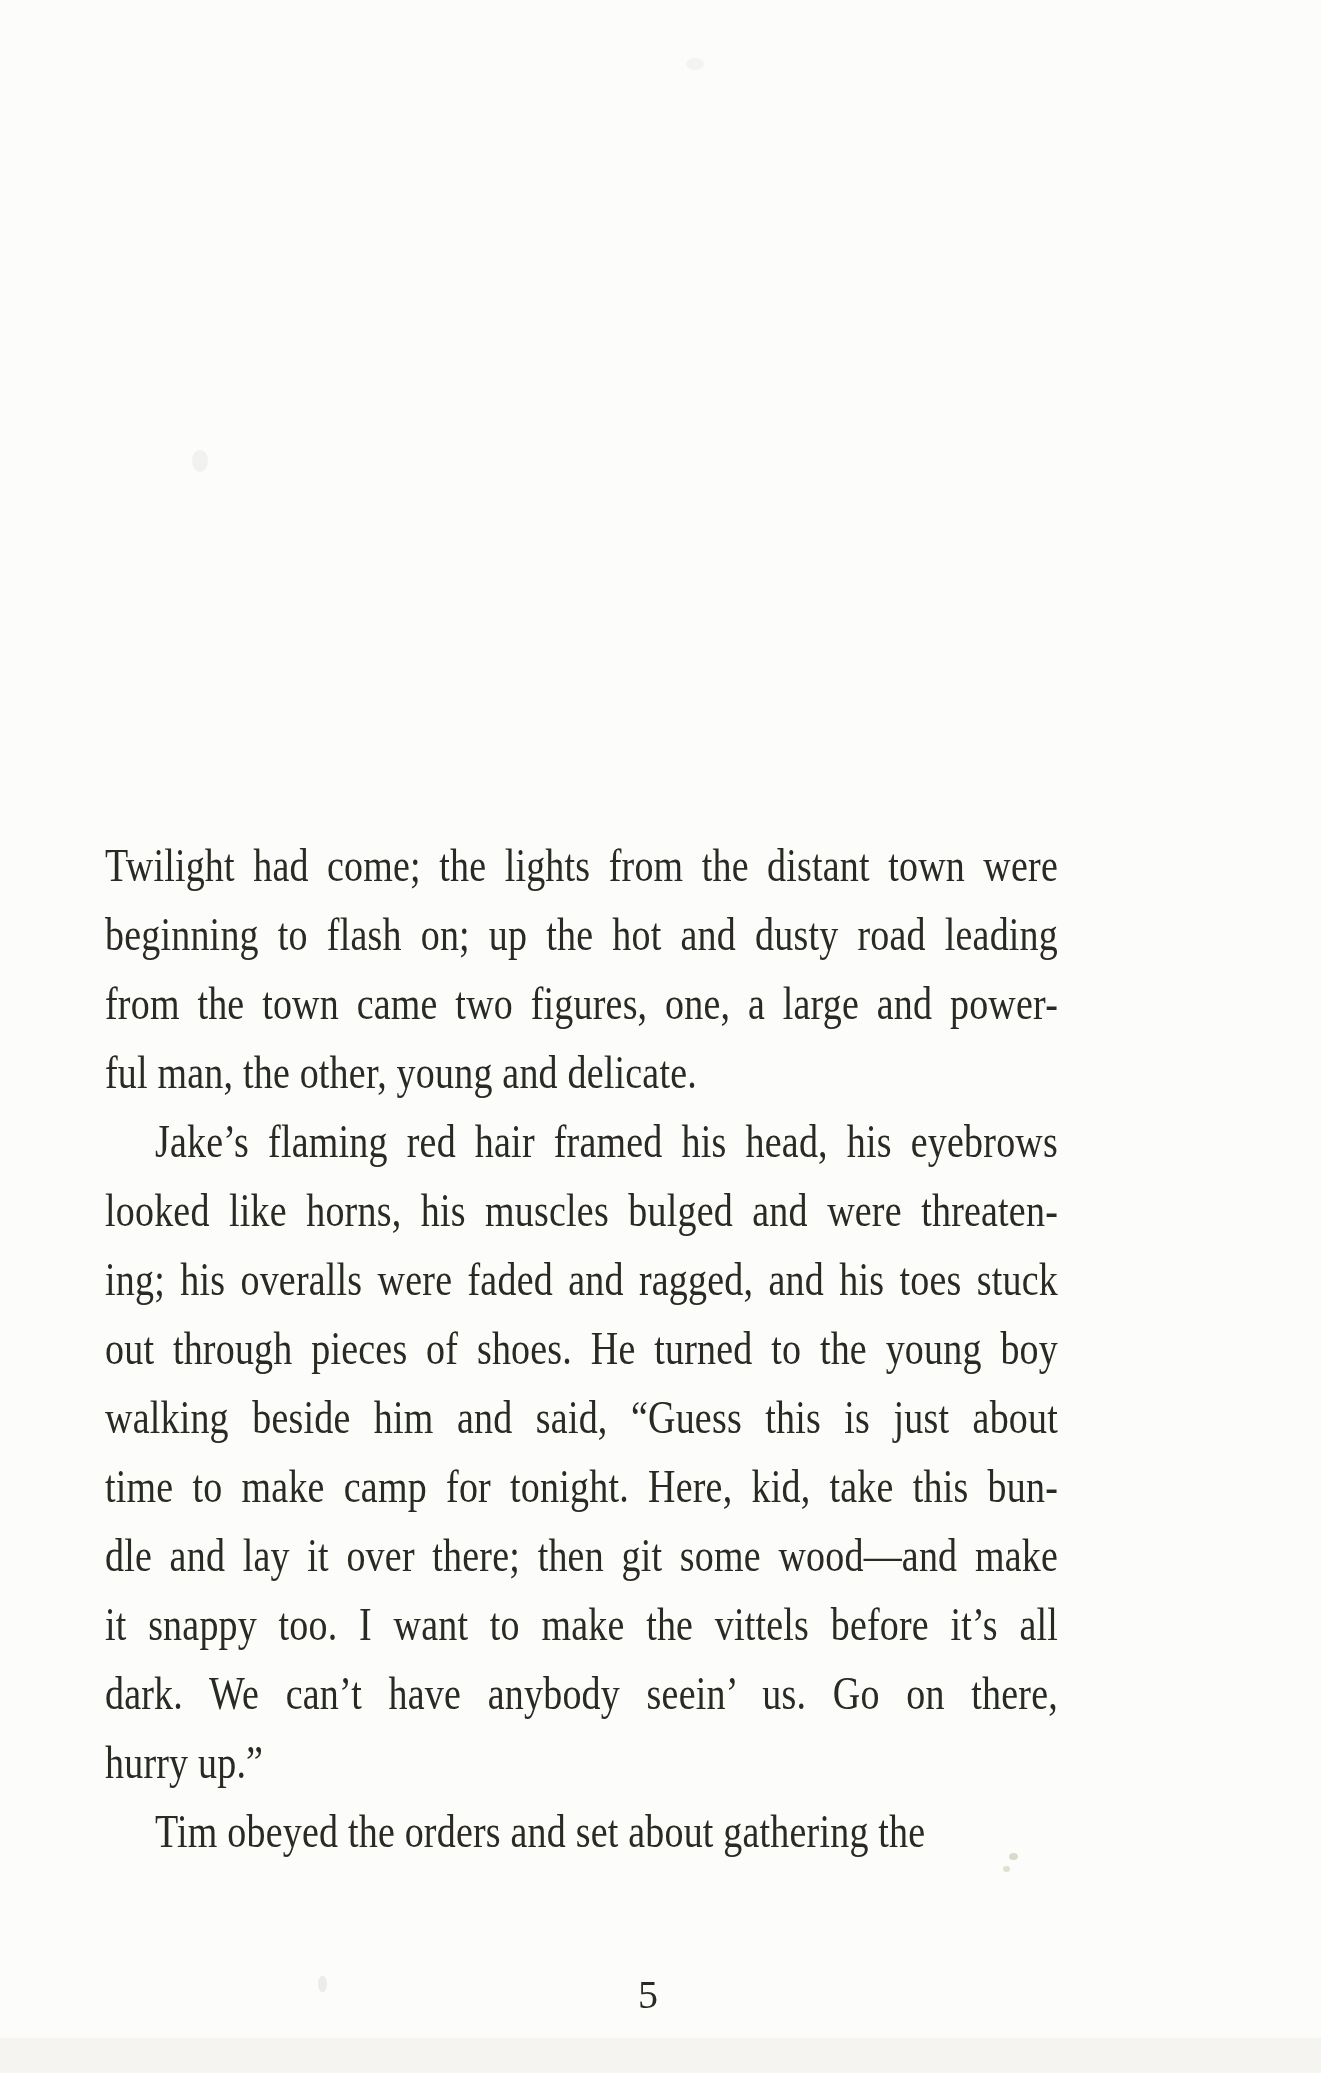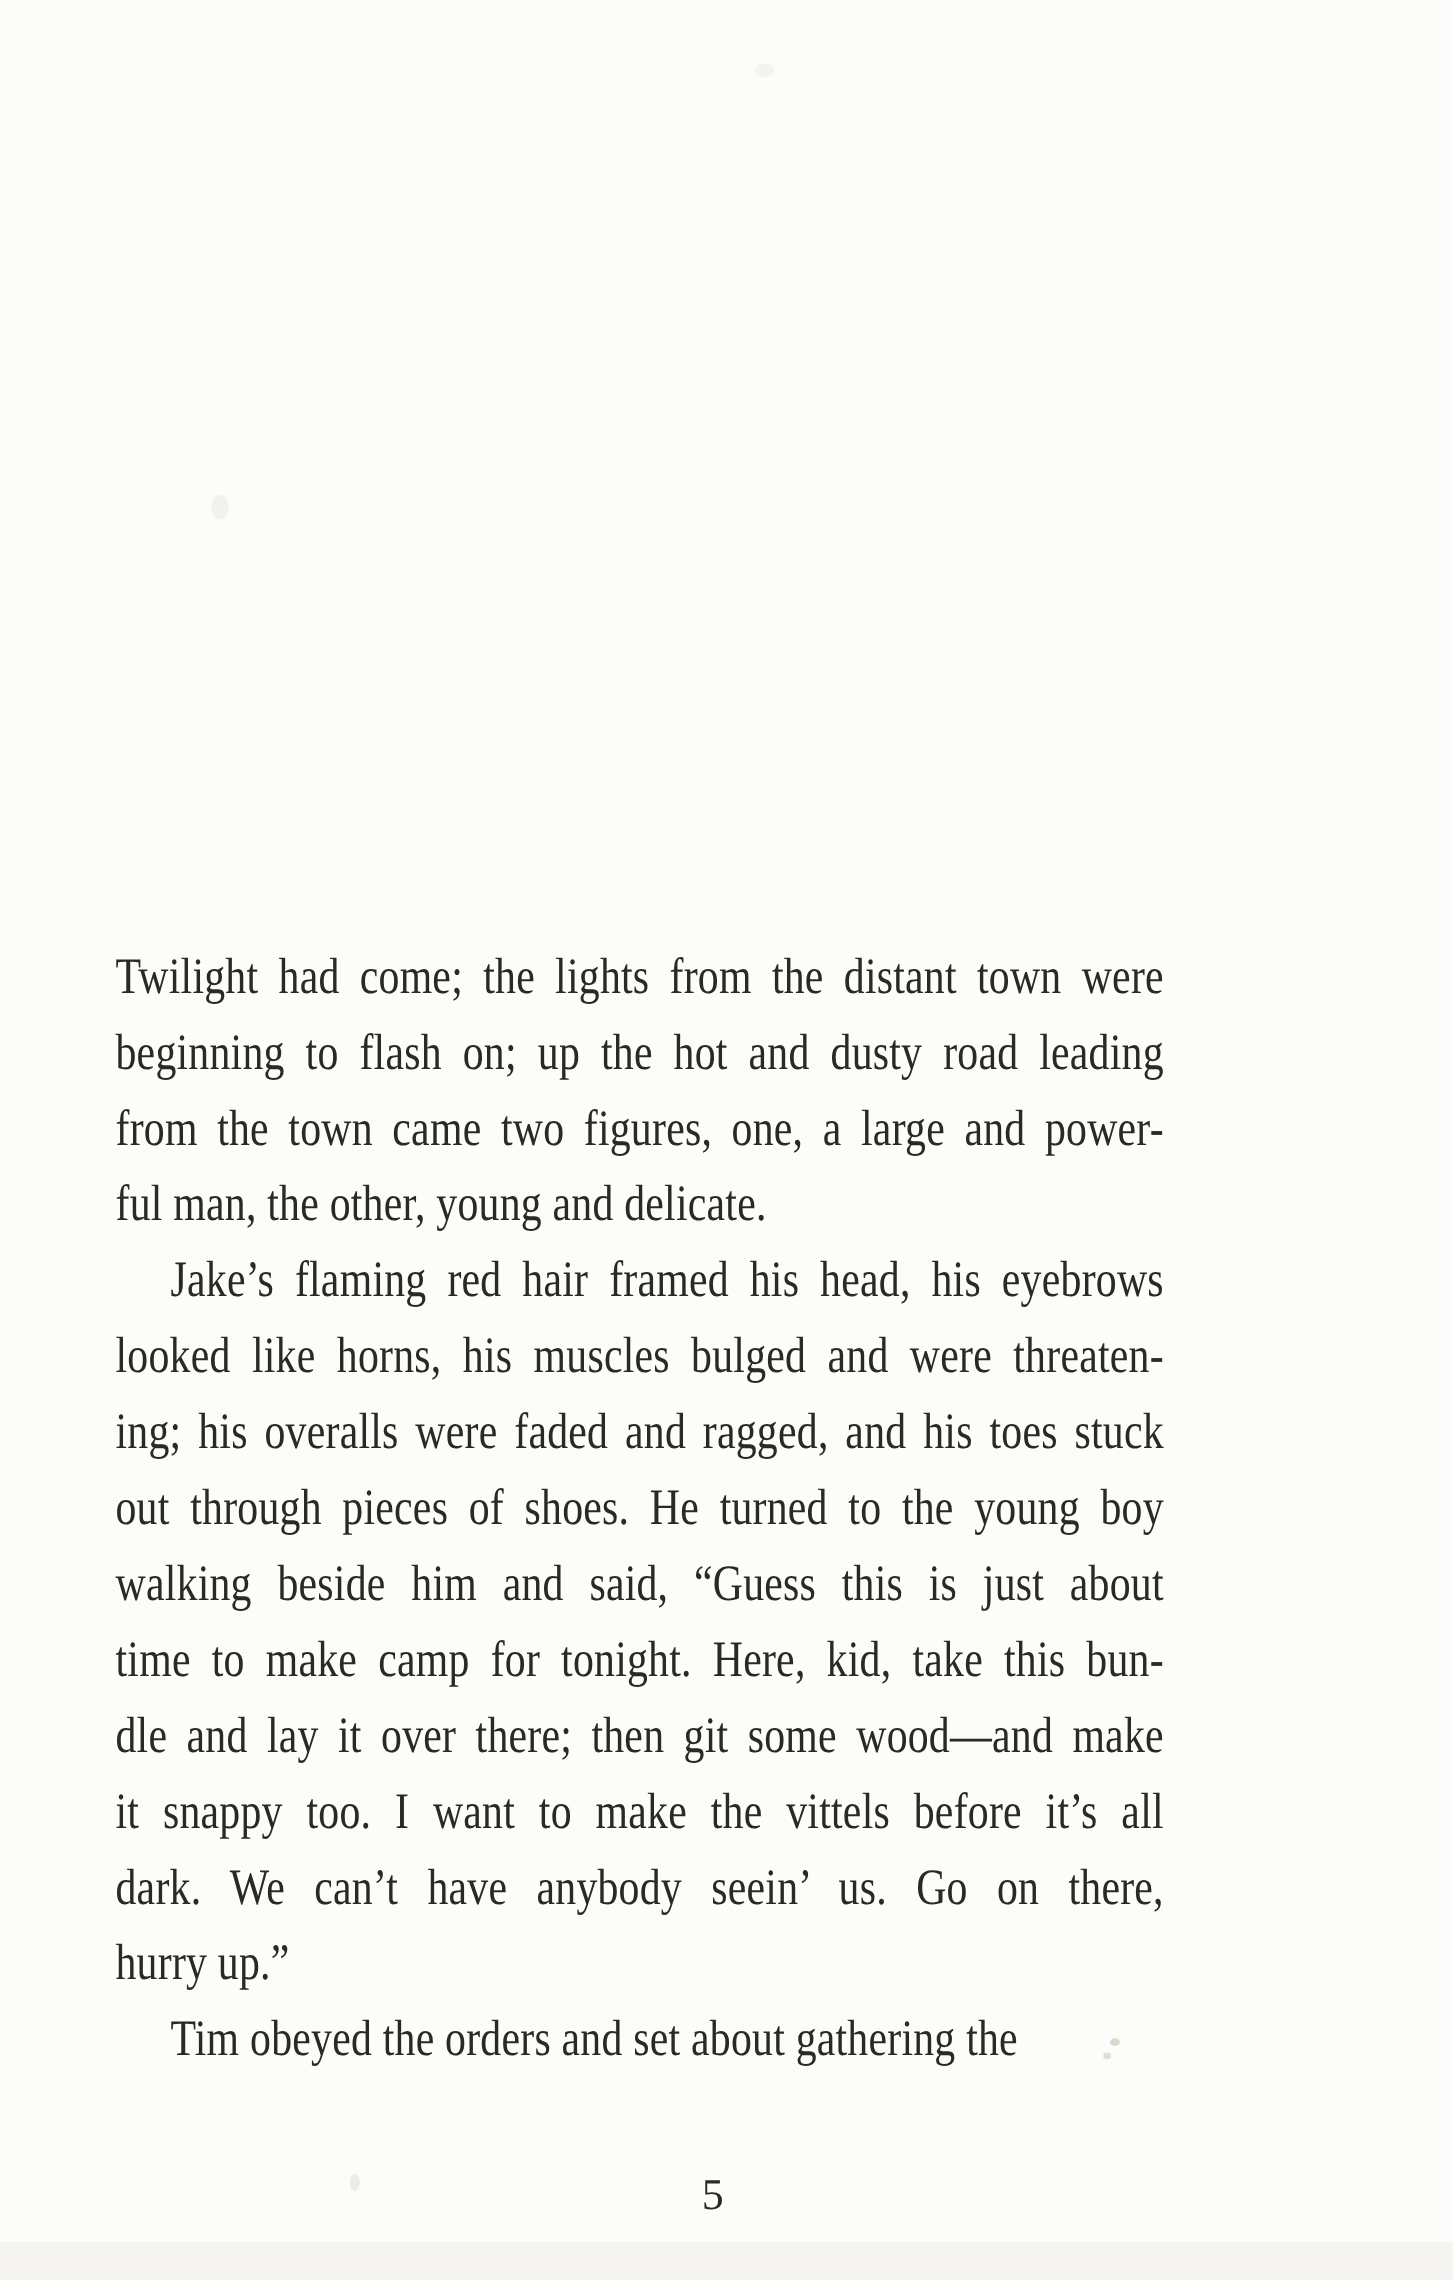--- a/index.html
+++ b/index.html
@@ -11,21 +11,21 @@
     position: relative;
     width: 1321px;
     height: 2073px;
     background: var(--paper, #fcfcfa);
     overflow: hidden;
     font-family: "Liberation Serif", "DejaVu Serif", serif;
   }
   #text-block {
     position: absolute;
     left: 105px;
-    top: 854px;
+    top: 831px;
     width: 953px;
   }
   .line {
     height: 69px;
     line-height: 69px;
     font-size: 38px;
     color: var(--ink, #2a2923);
     letter-spacing: 0.2px;
     transform: scaleY(1.22);
     white-space: nowrap;

